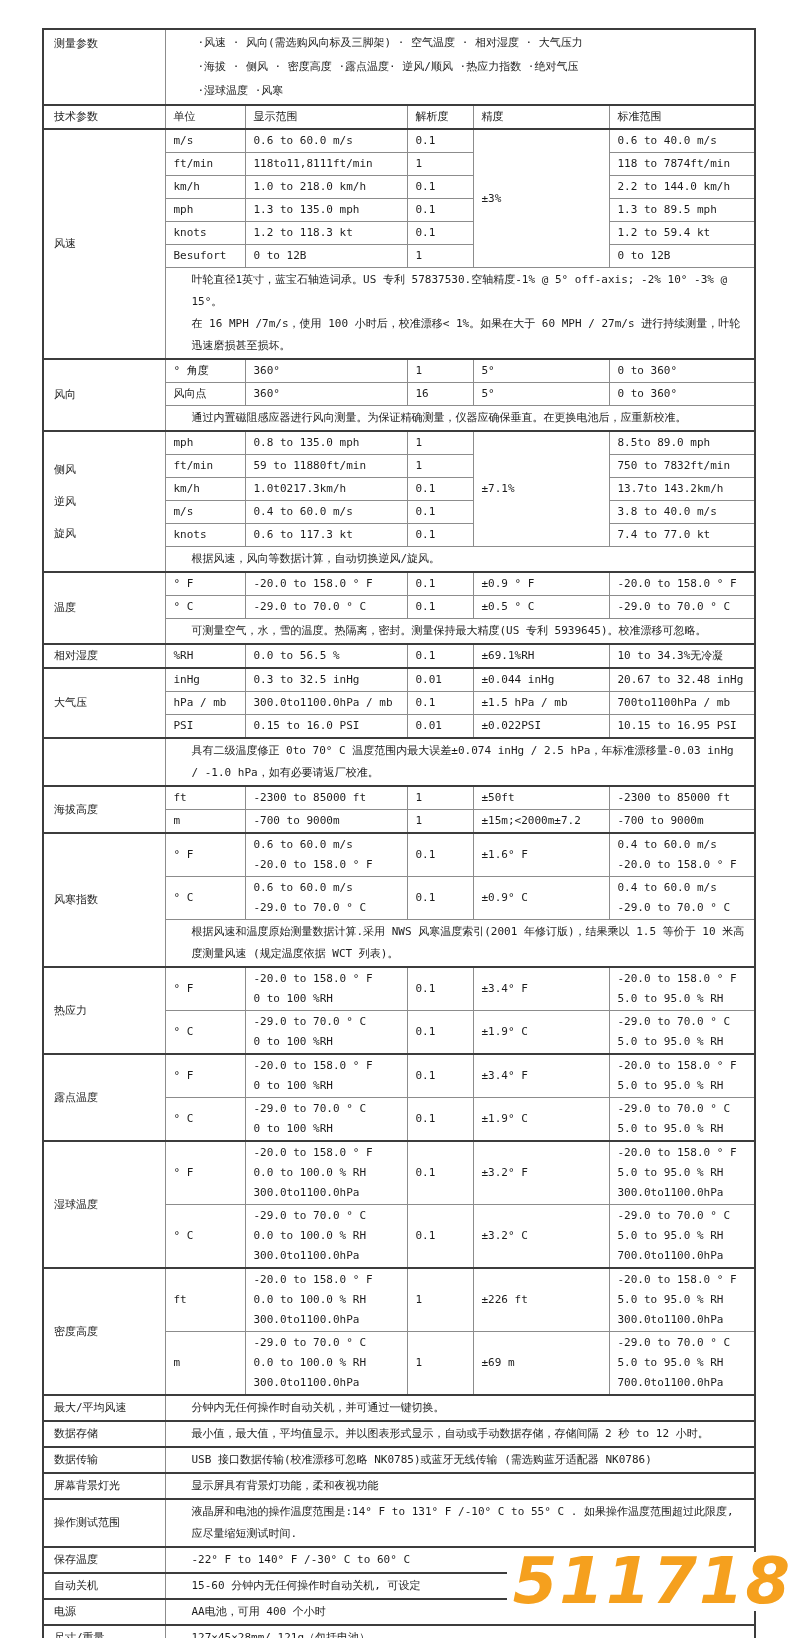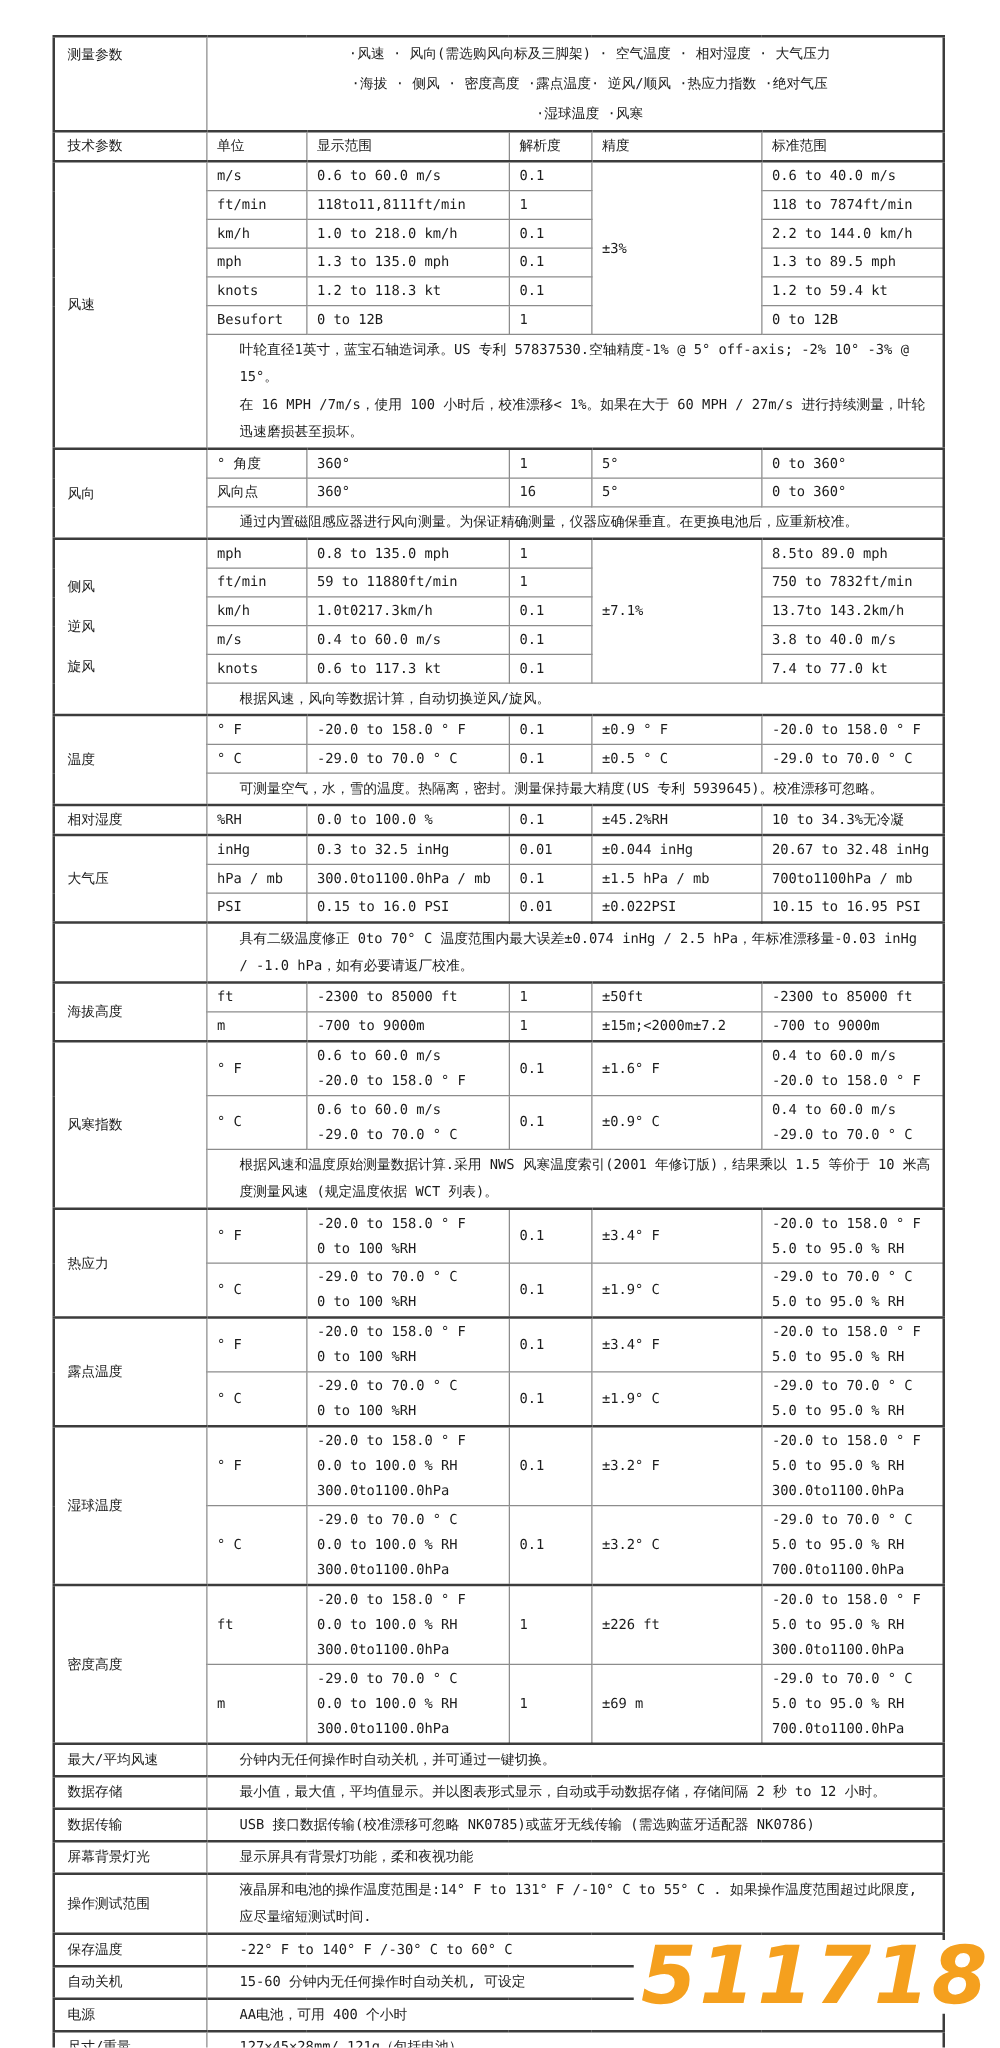--- a/index.html
+++ b/index.html
@@ -7,21 +7,21 @@
        font-family:"DejaVu Sans Mono","DejaVu Sans","Liberation Sans",sans-serif;color:#1c1c1c;}
   .spec-wrap{position:absolute;left:42px;top:28px;}
   table{border-collapse:collapse;table-layout:fixed;width:712px;border:2px solid #3c3c3c;}
   col.c0{width:122px}col.c1{width:80px}col.c2{width:162px}col.c3{width:66px}col.c4{width:136px}col.c5{width:146px}
   td,th{border:1px solid #8c8c8c;padding:1px 8px;font-size:11px;font-weight:normal;
         text-align:left;vertical-align:middle;word-break:break-word;}
   tr.sec>td,tr.sec>th{border-top:2px solid #3c3c3c;}
   .line{line-height:20px;}
   .note .line{line-height:22px;margin-left:18px;}
   .bullets{padding-left:32px;}
-  .bullets .line{line-height:24px;text-align:center;}
+  .bullets .line{line-height:24px;}
   .cat{padding-left:10px;margin-top:32px;}
   .vtop{vertical-align:top;padding-top:4px;}
   .loose .line{line-height:32px;}
   .watermark{position:absolute;right:8px;top:1552px;display:flex;
              font-family:"DejaVu Sans","Liberation Sans",sans-serif;background:#ffffff;padding-left:6px;}
   .wm-num{font-size:64px;font-weight:bold;font-style:italic;letter-spacing:2px;line-height:0.92;}
   .wm-right{display:flex;flex-direction:column;align-items:flex-start;margin-left:4px;}
   .wm-tag{font-size:23px;font-weight:bold;letter-spacing:1px;line-height:1.05;}
   .wm-com{font-size:44px;font-weight:bold;line-height:0.82;letter-spacing:1px;}
 </style>
@@ -333,27 +333,27 @@
           </td>
         </tr>
         <tr class="sec">
           <td class="cat">
             <div class="line">相对湿度</div>
           </td>
           <td>
             <div class="line">%RH</div>
           </td>
           <td>
-            <div class="line">0.0 to 100.0 %</div>
-          </td>
-          <td>
-            <div class="line">0.1</div>
-          </td>
-          <td>
-            <div class="line">±45.2%RH</div>
+            <div class="line">0.0 to 56.5 %</div>
+          </td>
+          <td>
+            <div class="line">0.1</div>
+          </td>
+          <td>
+            <div class="line">±69.1%RH</div>
           </td>
           <td>
             <div class="line">10 to 34.3%无冷凝</div>
           </td>
         </tr>
         <tr class="sec">
           <td class="cat" rowspan="3">
             <div class="line">大气压</div>
           </td>
           <td>

